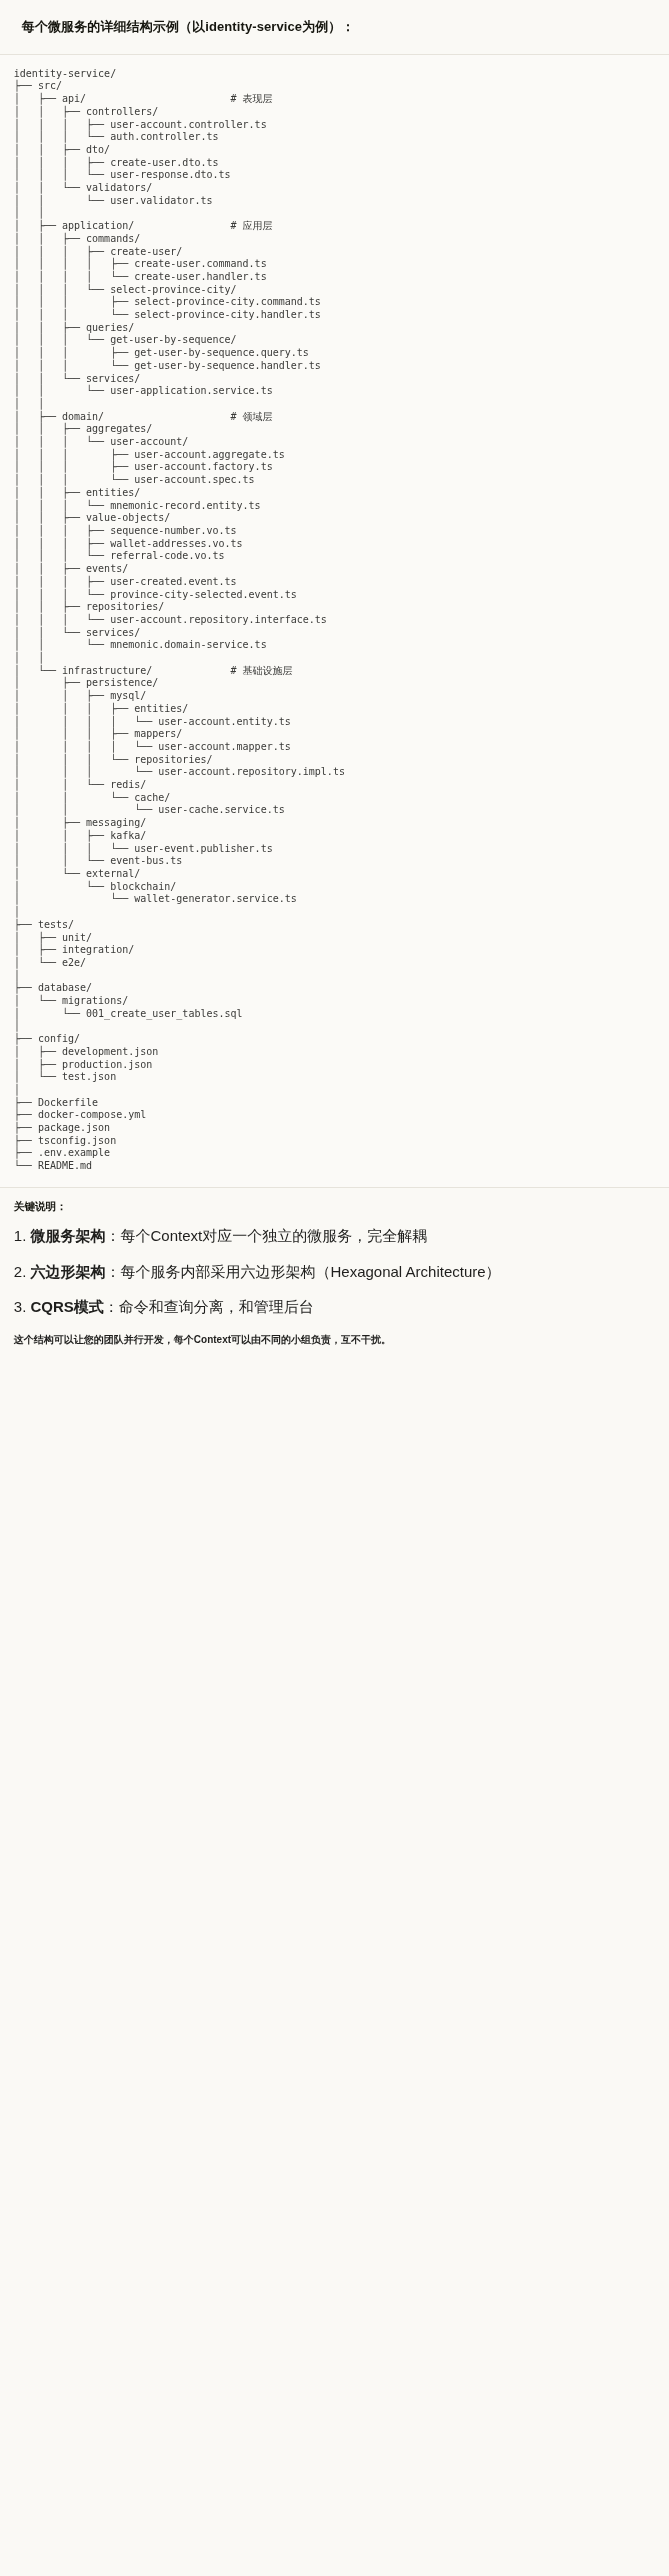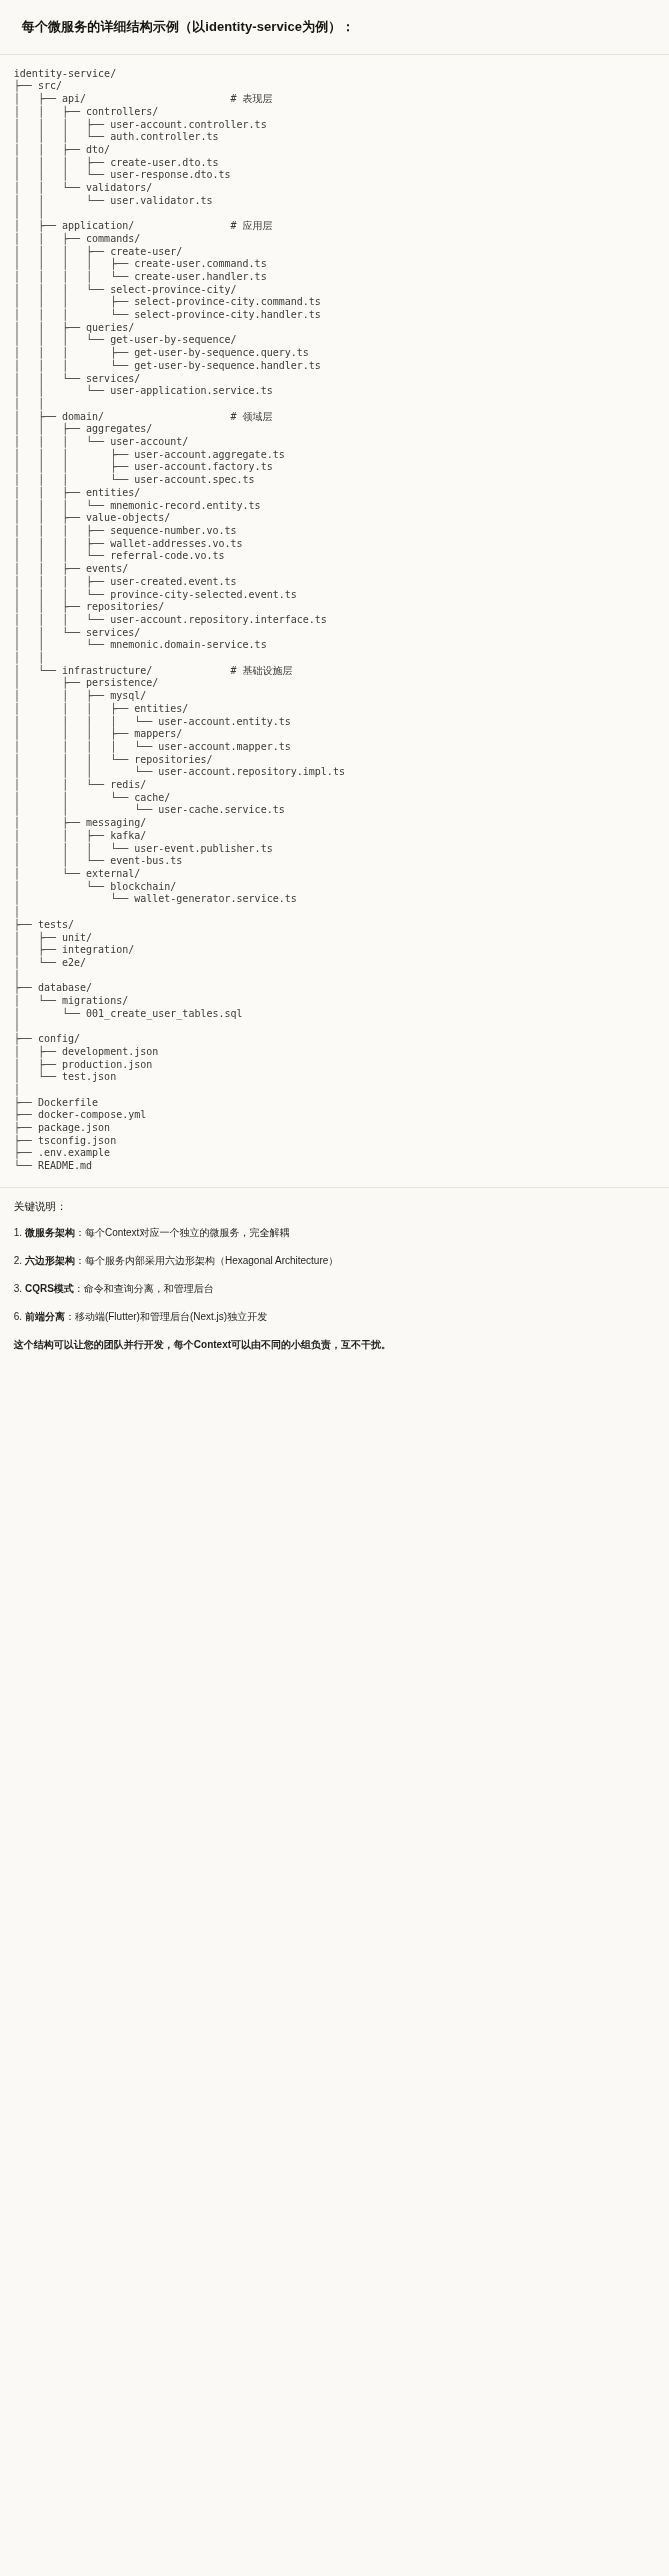--- a/index.html
+++ b/index.html
@@ -47,32 +47,32 @@
     white-space: pre;
     tab-size: 4;
   }
   
   .notes {
     padding: 12.5px 13.8px 16.3px 13.8px;
     background: #faf9f5;
   }
   .notes-title {
     font-size: 10.6px;
-    font-weight: normal;
+    font-weight: bold;
     color: #16160f;
     margin: 0 0 11.3px 0;
     line-height: 1.3;
   }
   ol.notes-list {
     margin: 0;
     padding: 0;
     list-style: none;
   }
   ol.notes-list li {
-    font-size: 10px;
+    font-size: 15px;
     line-height: 1.5;
     color: #1f1f1d;
     margin-bottom: 13px;
   }
   ol.notes-list li .num {
     font-weight: normal;
   }
   ol.notes-list li .strong {
     font-weight: bold;
   }
@@ -185,19 +185,18 @@
 ├── .env.example
 └── README.md</pre>
   </div>
 
   <div class="notes">
     <h2 class="notes-title">关键说明：</h2>
     <ol class="notes-list" id="notes-list">
         <li><span class="num">1. </span><span class="strong">微服务架构</span><span class="rest">：每个Context对应一个独立的微服务，完全解耦</span></li>
         <li><span class="num">2. </span><span class="strong">六边形架构</span><span class="rest">：每个服务内部采用六边形架构（Hexagonal Architecture）</span></li>
         <li><span class="num">3. </span><span class="strong">CQRS模式</span><span class="rest">：命令和查询分离，和管理后台</span></li>
-        <li><span class="num">6. </span><span class="strong">前端分离</span><span class="rest">：移动端(Flutter)和管理后台(Next.js)独立开发</span></li>
       </ol>
     <p class="closing">这个结构可以让您的团队并行开发，每个Context可以由不同的小组负责，互不干扰。</p>
   </div>
 
 </div>
 
 
 </body></html>

